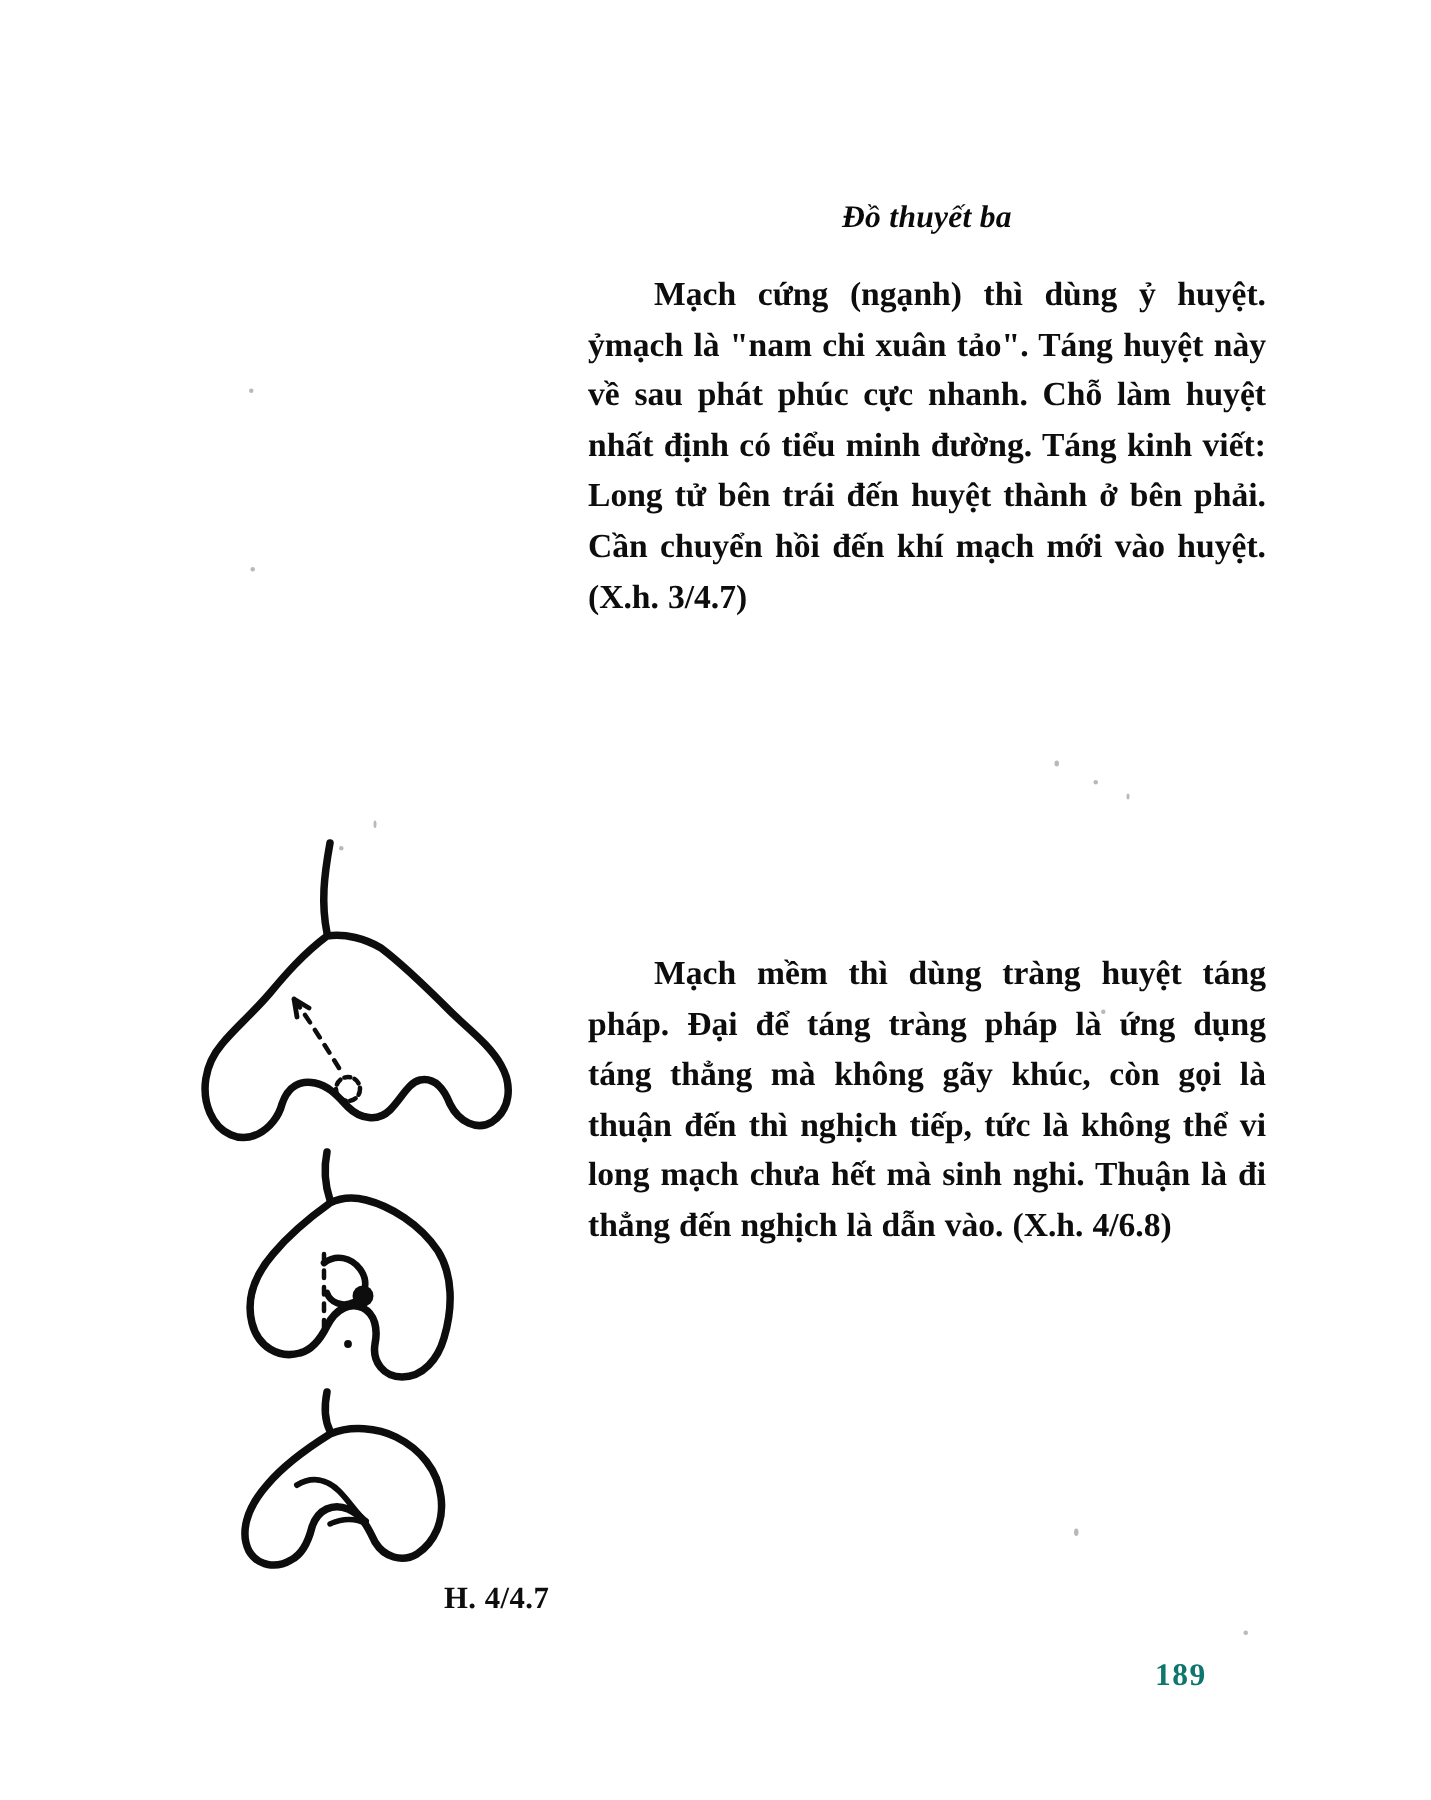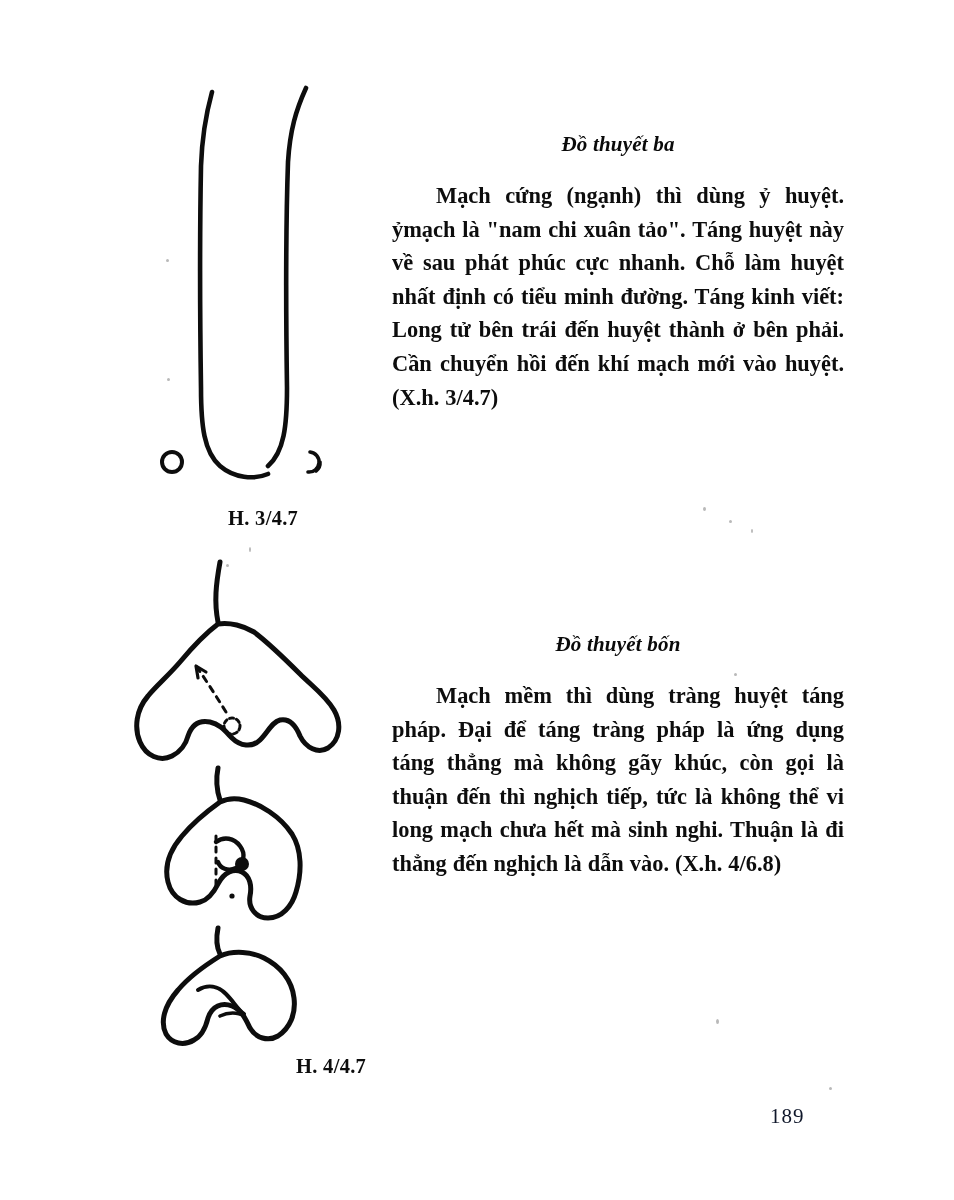--- a/index.html
+++ b/index.html
@@ -81,54 +81,37 @@
     font-weight: bold;
   }
 
   
   .page-number {
     position: absolute;
     left: 770px;
     top: 1104px;
     font-family: "Liberation Serif", "DejaVu Serif", serif;
     font-size: 21px;
-    font-weight: 400;
+    font-weight: 700;
     letter-spacing: 1px;
-    color: #0f172a;
+    color: #0f766e;
   }
 
   
   .speck {
     position: absolute;
     background: #b9b9b9;
     border-radius: 50%;
   }
 </style>
 </head>
 <body>
 
 <div class="page">
 
-  <div class="figure-block" id="figure-top">
-    <svg class="figure-svg" width="250" height="430" viewBox="0 0 250 430">
-      <g fill="none" stroke="#0d0d0d" stroke-linecap="round" stroke-linejoin="round">
-
-        <path d="M62,22 C56,44 52,66 51,96 C50,150 50,250 51,318
-                 C51,356 54,382 70,396 C84,408 104,410 118,404" stroke-width="4.6"></path>
-
-        <path d="M156,18 C146,40 140,60 138,92 C136,150 136,250 137,318
-                 C137,356 134,382 118,396" stroke-width="4.6"></path>
-
-        <circle cx="22" cy="392" r="10" stroke-width="4"></circle>
-
-        <path d="M160,382 A10,10 0 1,1 158,402 M166,401 A10,10 0 0,0 170,392" stroke-width="3.6"></path>
-      </g>
-    </svg>
-    <div class="figure-caption">H. 3/4.7</div>
-  </div>
 
   <div class="figure-block" id="figure-bottom">
     <svg class="figure-svg" width="300" height="500" viewBox="0 0 300 500">
       <g fill="none" stroke="#0d0d0d" stroke-linecap="round" stroke-linejoin="round">
 
         <path d="M100,12 C96,34 94,52 98,72" stroke-width="5"></path>
         <path d="M98,74
                  C82,86 70,100 60,112
                  C48,126 36,136 28,146
                  C16,160 14,178 20,192
@@ -196,21 +179,20 @@
     </svg>
     <div class="figure-caption">H. 4/4.7</div>
   </div>
 
   <div class="text-block" id="text-block-1">
     <h2 class="section-heading">Đồ thuyết ba</h2>
     <p class="body-paragraph">Mạch cứng (ngạnh) thì dùng ỷ huyệt. ỷmạch là "nam chi xuân tảo". Táng huyệt này về sau phát phúc cực nhanh. Chỗ làm huyệt nhất định có tiểu minh đường. Táng kinh viết: Long tử bên trái đến huyệt thành ở bên phải. Cần chuyển hồi đến khí mạch mới vào huyệt. (X.h. 3/4.7)</p>
   </div>
 
   <div class="text-block" id="text-block-2">
-    <h2 class="section-heading">Đồ thuyết bốn</h2>
     <p class="body-paragraph">Mạch mềm thì dùng tràng huyệt táng pháp. Đại để táng tràng pháp là ứng dụng táng thẳng mà không gãy khúc, còn gọi là thuận đến thì nghịch tiếp, tức là không thể vi long mạch chưa hết mà sinh nghi. Thuận là đi thẳng đến nghịch là dẫn vào. (X.h. 4/6.8)</p>
   </div>
 
   <div class="page-number">189</div>
 
   <div class="speck" style="left:703px; top:507px; width:3px; height:4px;"></div>
   <div class="speck" style="left:729px; top:520px; width:3px; height:3px;"></div>
   <div class="speck" style="left:751px; top:529px; width:2px; height:4px;"></div>
   <div class="speck" style="left:166px; top:259px; width:3px; height:3px;"></div>
   <div class="speck" style="left:167px; top:378px; width:3px; height:3px;"></div>

